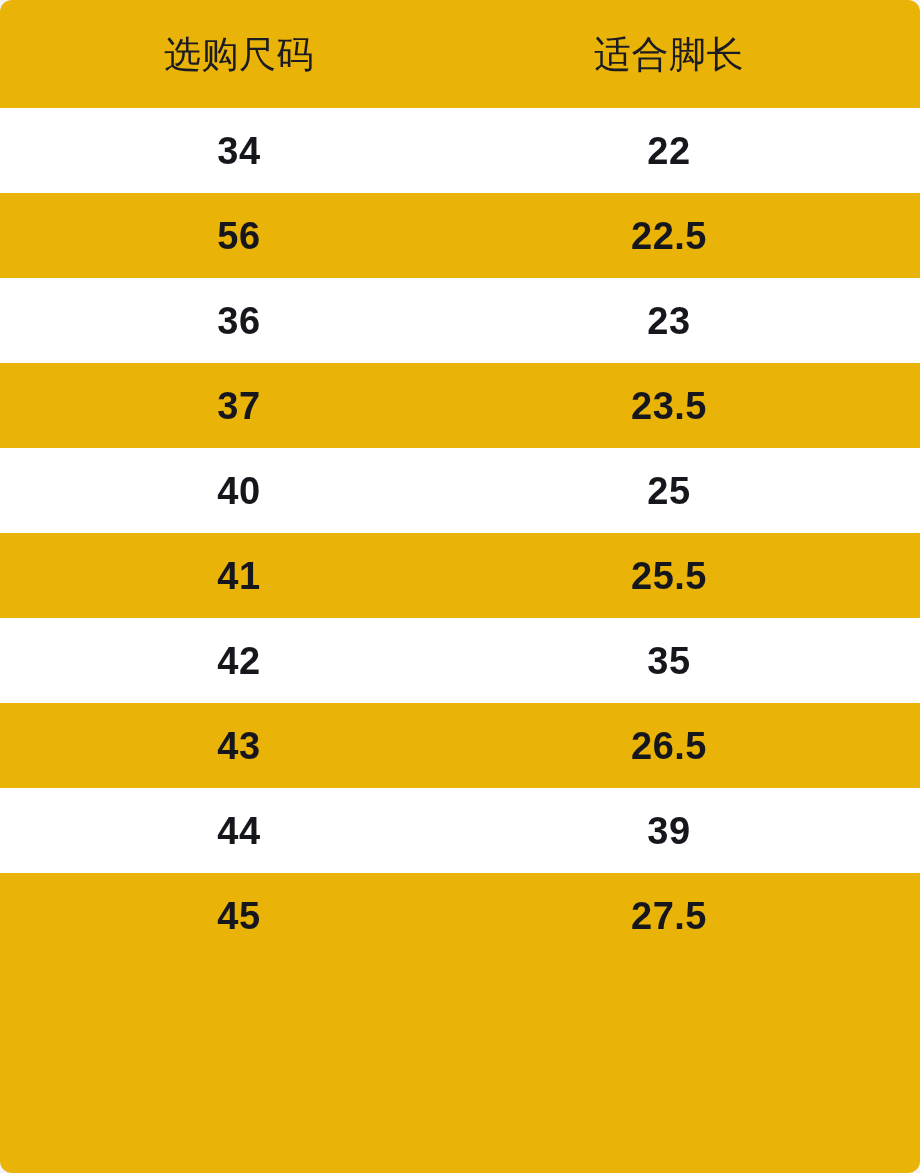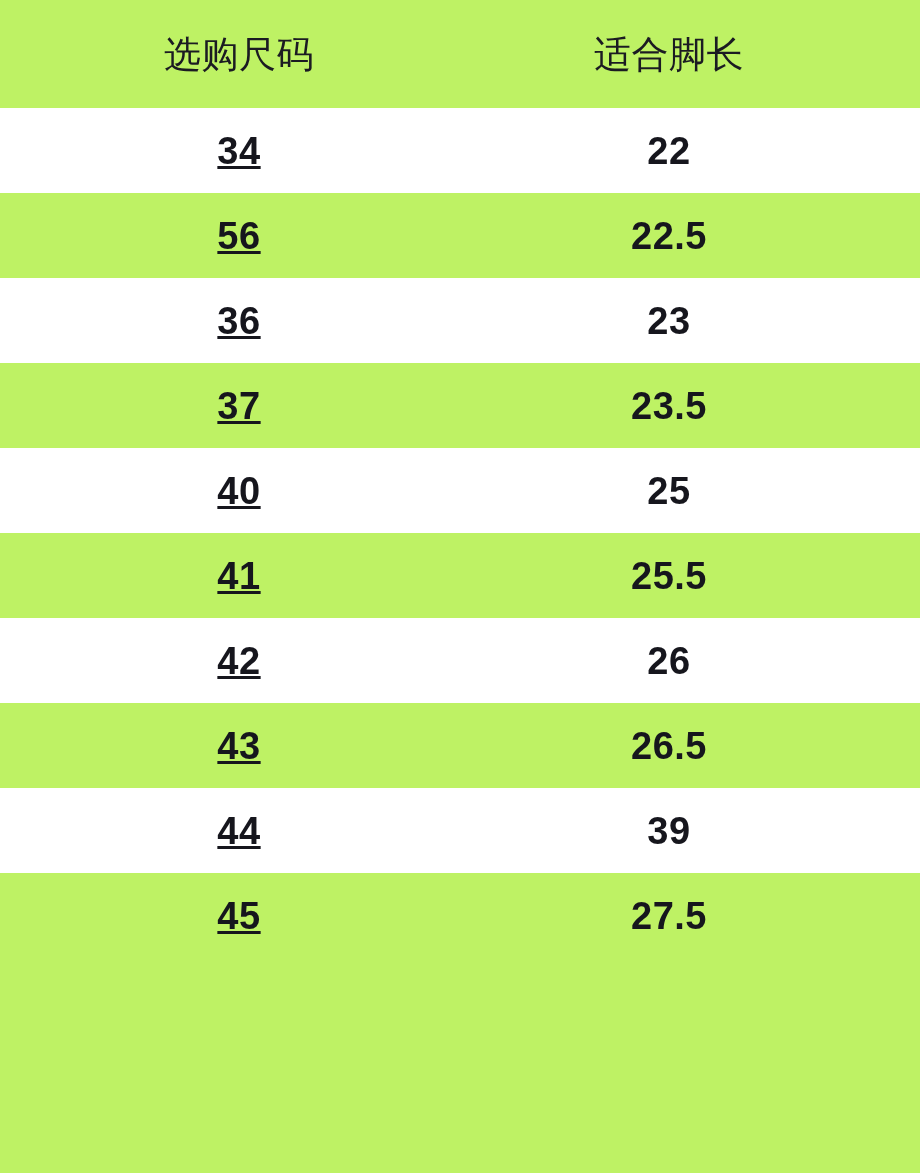--- a/index.html
+++ b/index.html
@@ -12,22 +12,23 @@
     height: 1173px;
     background: #f4f4f8;
     font-family: "Liberation Sans", "DejaVu Sans", sans-serif;
     overflow: hidden;
   }
 
   .size-chart {
     position: relative;
     width: 920px;
     height: 1173px;
-    background: #bef264;
+    background: #eab308;
     box-sizing: border-box;
+    border-radius: 12px;
   }
 
   
   .chart-header {
     display: flex;
     align-items: center;
     height: 108px;
     padding: 0 42px;
     box-sizing: border-box;
   }
@@ -70,21 +71,20 @@
     flex: 1 1 0;
     text-align: center;
     font-size: 38px;
     font-weight: 700;
     line-height: 1;
     color: #16161d;
     letter-spacing: 0.5px;
   }
   .chart-row .cell.col-size {
     margin-left: -12px;
-    text-decoration: underline;
   }
   .chart-row .cell.col-length {
     margin-left: 12px;
   }
 </style>
 </head>
 <body>
 
 <div class="size-chart">
 
@@ -113,21 +113,21 @@
       <div class="chart-row striped">
         <div class="cell col-size">40</div>
         <div class="cell col-length">25</div>
       </div>
       <div class="chart-row">
         <div class="cell col-size">41</div>
         <div class="cell col-length">25.5</div>
       </div>
       <div class="chart-row striped">
         <div class="cell col-size">42</div>
-        <div class="cell col-length">26</div>
+        <div class="cell col-length">35</div>
       </div>
       <div class="chart-row">
         <div class="cell col-size">43</div>
         <div class="cell col-length">26.5</div>
       </div>
       <div class="chart-row striped">
         <div class="cell col-size">44</div>
         <div class="cell col-length">39</div>
       </div>
       <div class="chart-row">

